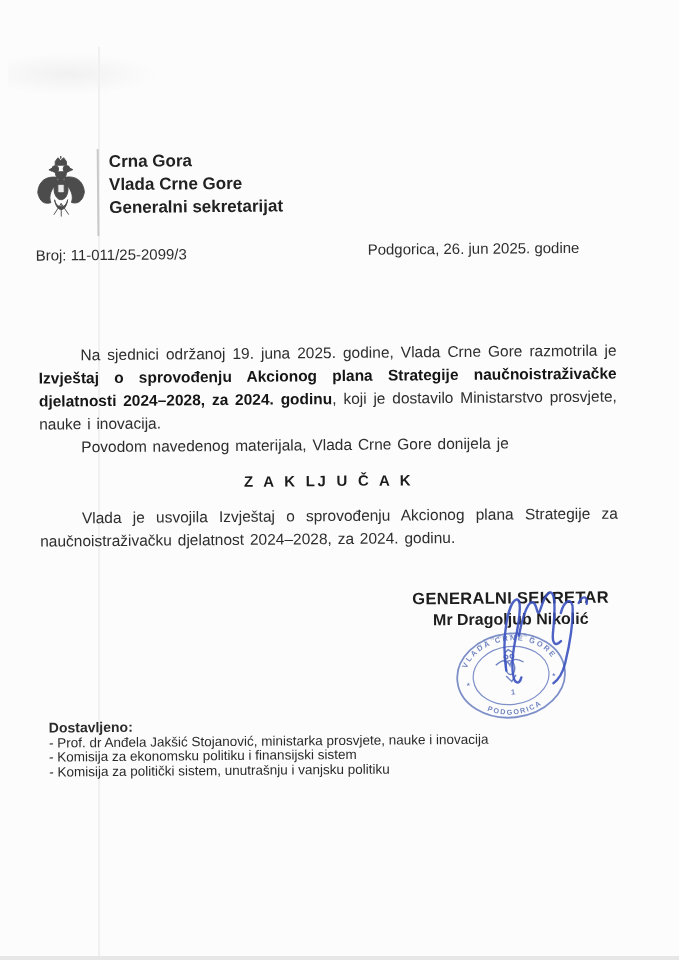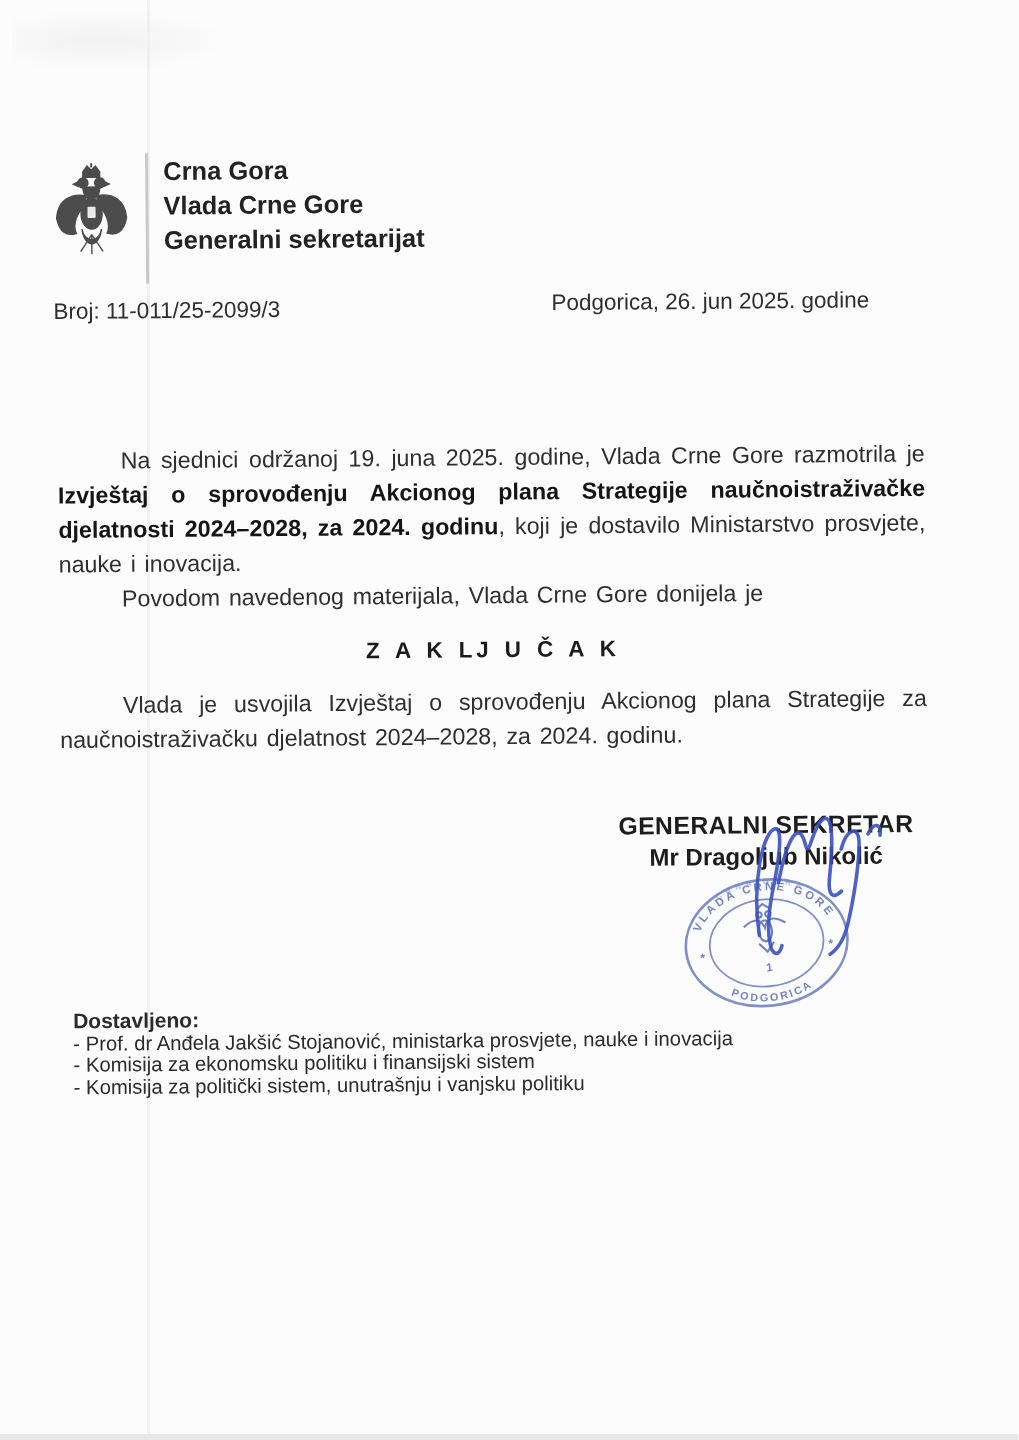--- a/index.html
+++ b/index.html
@@ -3,21 +3,21 @@
 <meta charset="utf-8">
 <style>
   html,body{margin:0;padding:0;}
   body{
     width:679px;height:960px;overflow:hidden;
     background:#fcfcfc;
     font-family:"Liberation Sans", sans-serif;
     color:#2e2e2e;
     position:relative;
   }
-  .page{position:absolute;inset:0;background:#fcfcfc;}
+  .page{position:absolute;inset:0;background:#fcfcfc;margin-top:47px;}
   .fold-line{position:absolute;left:98px;top:0;width:2px;height:956px;background:#f0f0f0;}
   .smudge{position:absolute;left:8px;top:6px;width:150px;height:42px;
     background:radial-gradient(ellipse at 40% 50%, #f1f1f1 0%, rgba(241,241,241,0) 70%);}
   .bottom-edge{position:absolute;left:0;bottom:0;width:100%;height:4px;background:#e7e7e7;}
   .scan{position:absolute;inset:0;transform:rotate(-0.5deg);transform-origin:340px 480px;}
 
   
   .emblem{position:absolute;left:36px;top:103px;width:56px;height:76px;}
   .hdr-divider{position:absolute;left:100px;top:100px;width:2px;height:87px;background:#c9c9c9;}
   .hdr-text{position:absolute;left:112px;top:101px;line-height:23px;font-size:17px;font-weight:bold;color:#222;}

